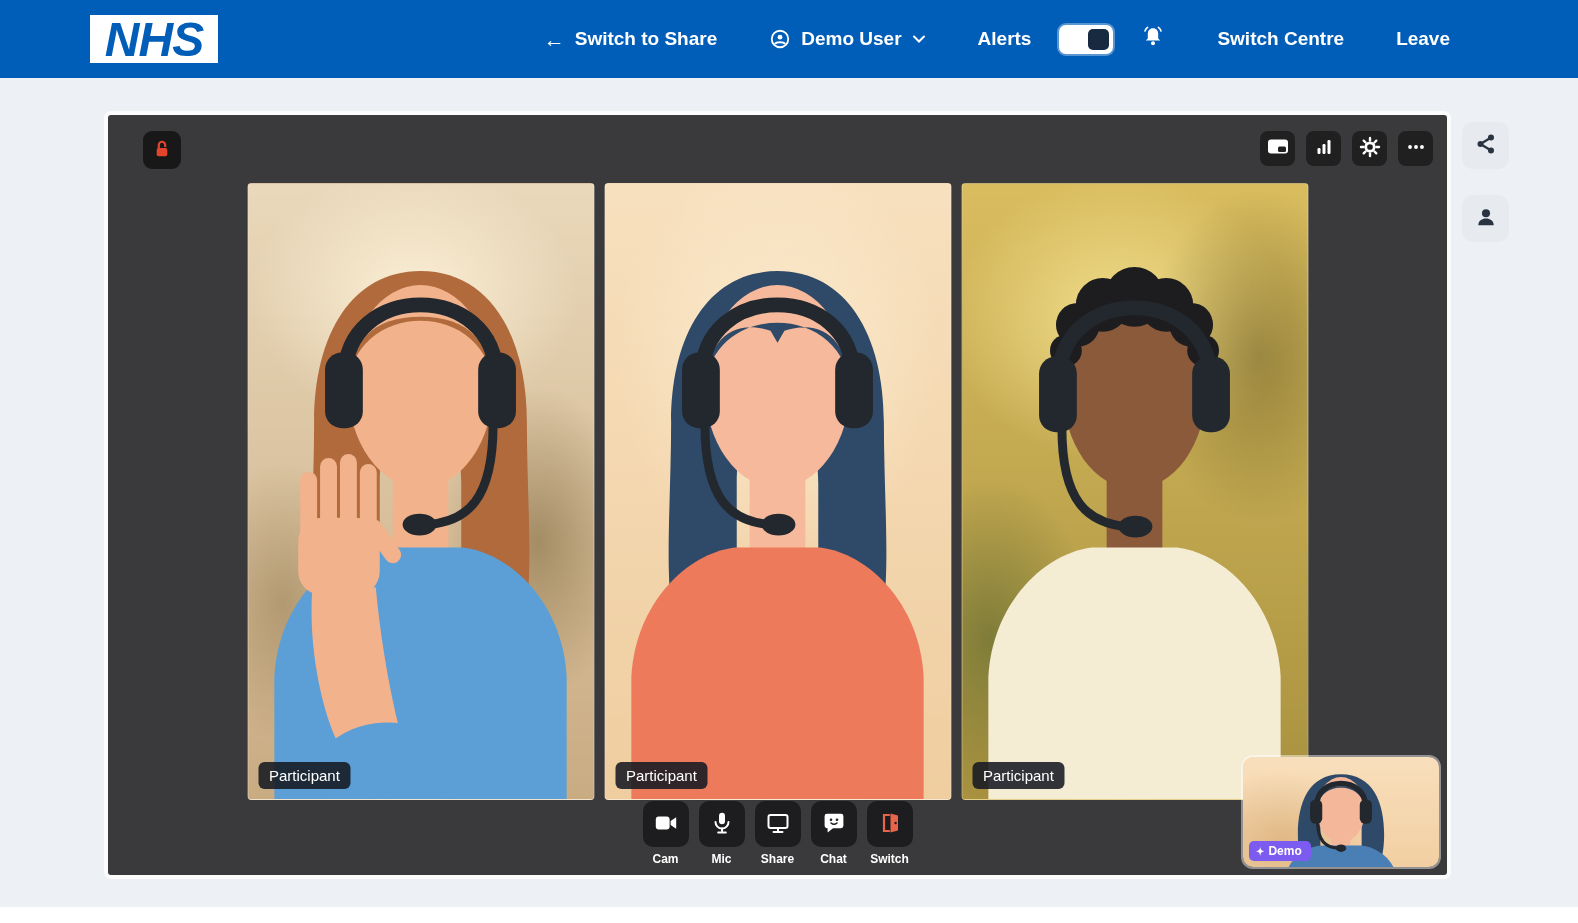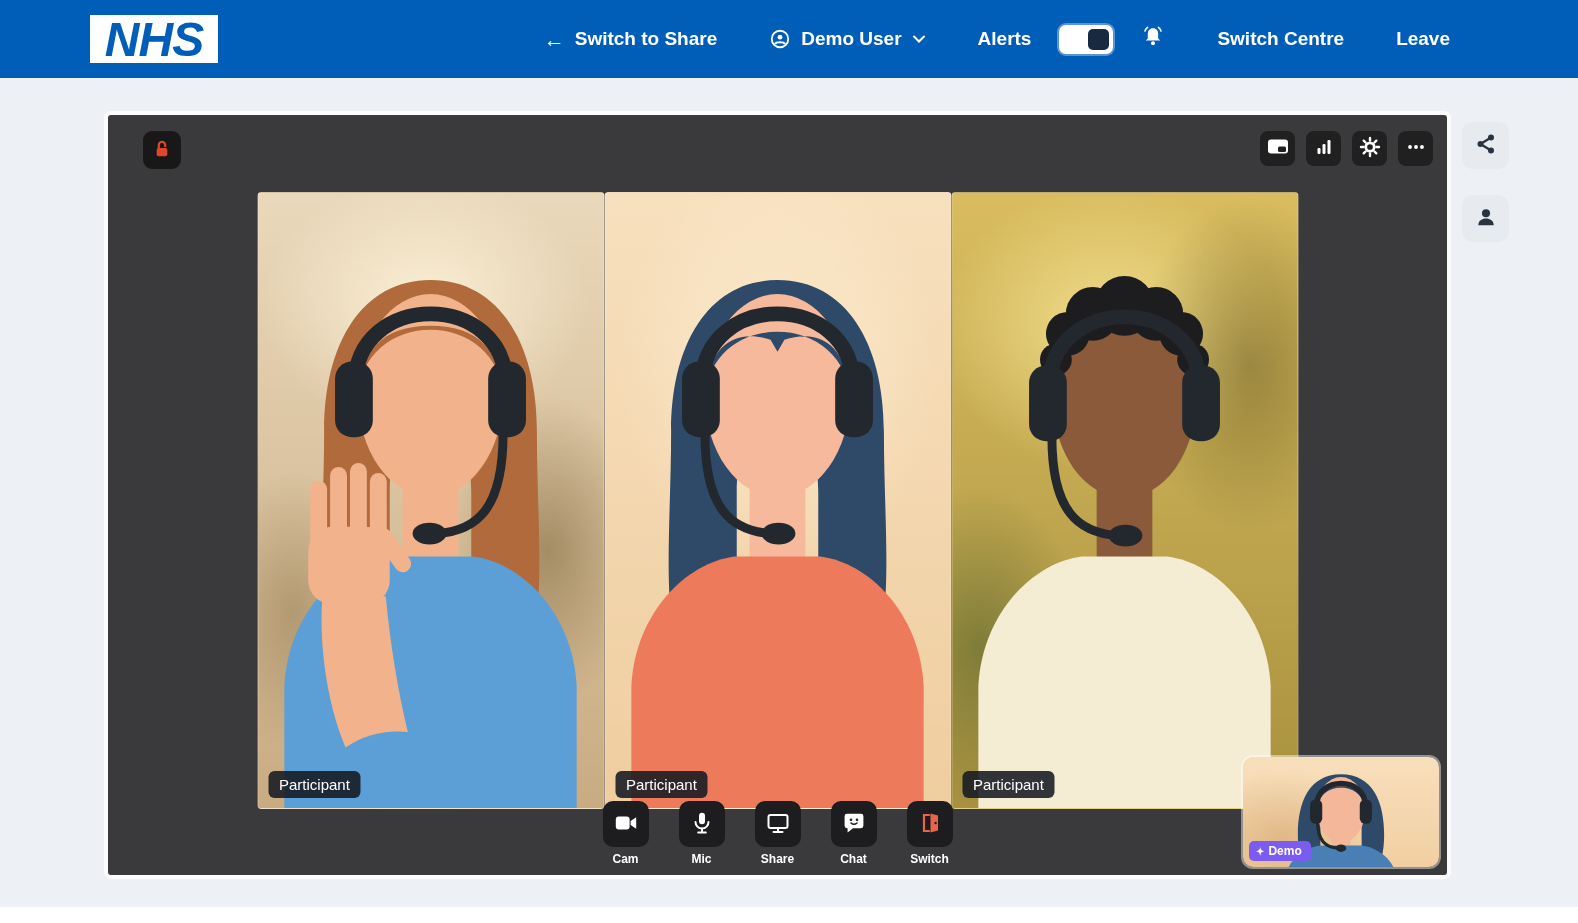--- a/index.html
+++ b/index.html
@@ -49,39 +49,39 @@
     display:flex; align-items:center; justify-content:center;
   }
   .stage-icons { position:absolute; right:14px; top:16px; display:flex; gap:11px; }
   .icon-btn {
     width:35px; height:35px; background:#202020; border-radius:8px; border:none;
     cursor:pointer; display:flex; align-items:center; justify-content:center;
   }
 
   
   .tiles {
-    position:absolute; left:50%; top:77px; transform:translateX(-50%);
-    display:flex; border-radius:16px;
+    position:absolute; left:50%; top:68px; transform:translateX(-50%);
+    display:flex; gap:10px;border-radius:16px;
   }
   .tile {
     width:347px; height:617px; border-radius:4px; overflow:hidden;
     position:relative; background:var(--bg);
     border:1px solid rgba(255,255,255,.28);
   }
   .tile svg.person { position:absolute; left:0; bottom:0; width:345px; height:615px; display:block; }
   .p-label {
     position:absolute; left:10px; bottom:10px;
     background:rgba(22,25,34,.88); color:#ffffff; font-size:15px;
     padding:5px 11px; border-radius:6px;
   }
 
   
   .controls {
     position:absolute; left:50%; top:686px; transform:translateX(-50%);
-    display:flex; gap:30px;
+    display:flex; gap:10px;
   }
   .control { display:flex; flex-direction:column; align-items:center; gap:5px; }
   .control-btn {
     width:46px; height:46px; background:#1D1D1F; border-radius:10px; border:none;
     cursor:pointer; display:flex; align-items:center; justify-content:center;
   }
   .control-label { color:#ffffff; font-size:12px; font-weight:700; }
 
   
   .self-view {

